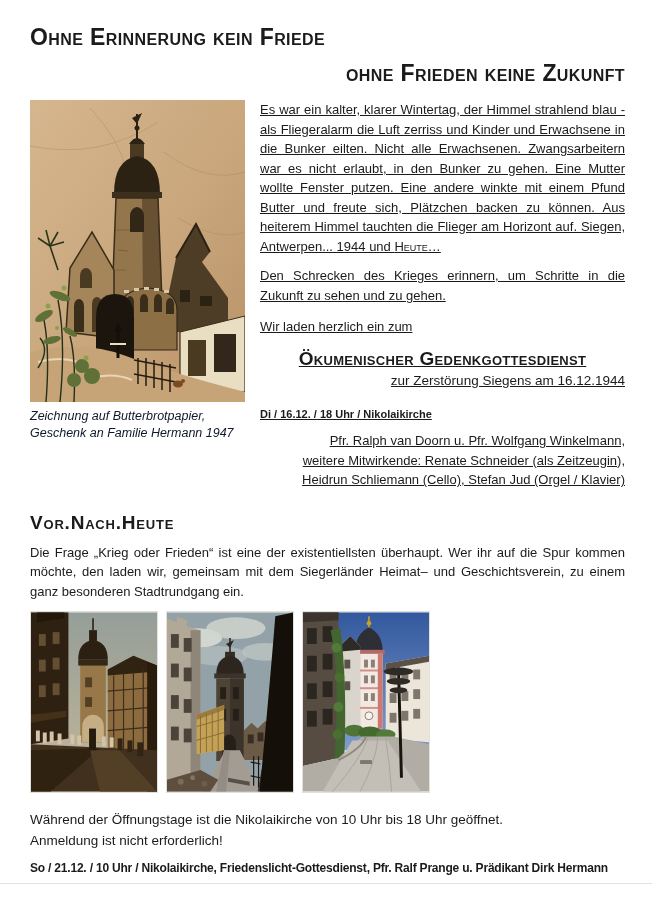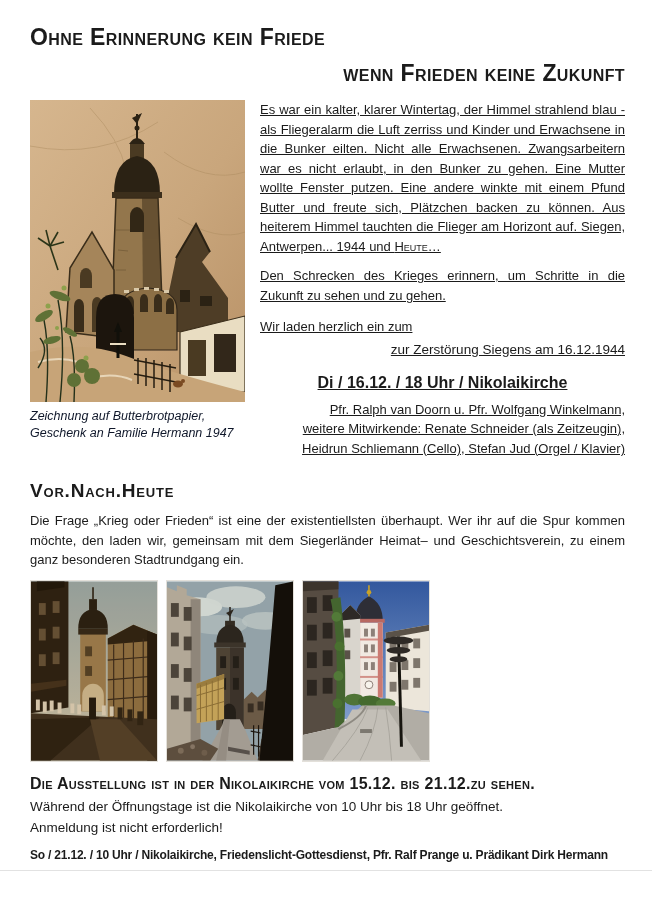--- a/index.html
+++ b/index.html
@@ -19,42 +19,42 @@
   .title2 { font-size: 23px; font-weight: bold; letter-spacing: .4px; font-variant: small-caps; text-align: right; margin-top: 9px; }
   .top { display: grid; grid-template-columns: 215px 1fr; column-gap: 15px; padding: 13px 27px 0 30px; }
   .drawing-svg { width: 215px; height: 302px; display: block; }
   .caption { font-style: italic; font-size: 12.5px; line-height: 16.5px; margin-top: 6px; color:#0f172a; }
   .rcol { font-size: 13px; line-height: 19.5px; text-decoration: underline; }
   .p-justify { text-align: justify; }
   .p2 { margin-top: 10px; }
   .p3 { margin-top: 12px; }
   .svc-head { margin-top: 12px; font-size: 19px; font-weight: bold; letter-spacing: .3px; text-align: center; font-variant: small-caps; }
   .svc-sub { text-align: right; margin-top: 3px; font-size: 13.5px; }
-  .svc-date { text-align: center; margin-top: 14px; font-size: 16px; font-weight: bold; }
+  .svc-date { text-align: left; margin-top: 14px; font-size: 11px; font-weight: bold; }
   .svc-part { text-align: right; margin-top: 7px; font-size: 13px; line-height: 19.5px; }
   .vnh { padding: 22px 27px 0 30px; }
   .vnh-head { font-size: 19px; font-weight: bold; letter-spacing: .8px; font-variant: small-caps; }
   .vnh-p { margin-top: 9px; font-size: 13px; line-height: 19.5px; text-align: justify; }
   .photo-row { display: flex; gap: 8px; padding: 10px 27px 0 30px; align-items: flex-start; }
   .photo-svg { width: 128px; height: 182px; display: block; border: 1px solid #e3e0da; }
   .side-text { width: 193px; margin-left: 4px; padding-top: 32px; font-size: 13px; line-height: 20.5px; text-align: justify; }
   .exh { padding: 13px 27px 0 30px; }
   .exh-head { font-size: 16px; font-weight: bold; letter-spacing: .3px; font-variant: small-caps; white-space: nowrap; }
   .exh-line { font-size: 13.5px; margin-top: 6px; }
   .footer { padding: 13px 27px 0 30px; font-size: 12px; font-weight: bold; letter-spacing: -0.2px; white-space: nowrap; }
   .divider { margin-top: 8px; border-top: 1px solid #e2e2e2; }
 </style>
 </head>
 <body>
 
 <div class="page">
 
   <div class="header">
     <div class="title1">Ohne Erinnerung kein Friede</div>
-    <div class="title2">wenn Frieden keine Zukunft</div>
+    <div class="title2">ohne Frieden keine Zukunft</div>
   </div>
 
   <div class="top">
 
     <div>
       <svg class="drawing-svg" viewBox="0 0 215 302" aria-hidden="true">
         <defs>
           <linearGradient id="gPaper" x1="0" y1="0" x2="1" y2="1">
             <stop offset="0" stop-color="#d6b68e"></stop>
             <stop offset="0.55" stop-color="#c9a67c"></stop>
@@ -162,20 +162,21 @@
       <div class="caption">
         <div>Zeichnung auf Butterbrotpapier,</div>
         <div>Geschenk an Familie Hermann 1947</div>
       </div>
     </div>
 
     <div class="rcol">
       <p class="p-justify"><span>Es war ein kalter, klarer Wintertag, der Himmel strahlend blau - als Fliegeralarm die Luft zerriss und Kinder und Erwachsene in die Bunker eilten. Nicht alle Erwachsenen. Zwangsarbeitern war es nicht erlaubt, in den Bunker zu gehen. Eine Mutter wollte Fenster putzen. Eine andere winkte mit einem Pfund Butter und freute sich, Plätzchen backen zu können. Aus heiterem Himmel tauchten die Flieger am Horizont auf. Siegen, Antwerpen... 1944 und </span><span class="sc">Heute…</span></p>
       <p class="p-justify p2">Den Schrecken des Krieges erinnern, um Schritte in die Zukunft zu sehen und zu gehen.</p>
       <p class="p3">Wir laden herzlich ein zum</p>
+      <div class="svc-head">Ökumenischer Gedenkgottesdienst</div>
       <div class="svc-sub">zur Zerstörung Siegens am 16.12.1944</div>
       <div class="svc-date">Di / 16.12. / 18 Uhr / Nikolaikirche</div>
       <div class="svc-part">
         <div>Pfr. Ralph van Doorn u. Pfr. Wolfgang Winkelmann,</div>
         <div>weitere Mitwirkende: Renate Schneider (als Zeitzeugin),</div>
         <div>Heidrun Schliemann (Cello),  Stefan Jud (Orgel / Klavier)</div>
       </div>
     </div>
   </div>
 
@@ -389,21 +390,20 @@
       <rect x="58" y="150" width="12" height="4" fill="#7c7870"></rect>
       <line x1="97" y1="56" x2="100" y2="168" stroke="#17150f" stroke-width="3"></line>
       <ellipse cx="97" cy="60" rx="15" ry="4" fill="#2e2a26"></ellipse>
       <ellipse cx="97" cy="70" rx="12" ry="3.5" fill="#2e2a26"></ellipse>
       <ellipse cx="97" cy="79" rx="9" ry="3" fill="#2e2a26"></ellipse>
     </svg>
 
   </div>
 
   <div class="exh">
-    <div class="exh-head">Die Ausstellung ist in der Nikolaikirche vom 15.12. bis 21.12.zu sehen.</div>
     <div class="exh-line">Während der Öffnungstage ist die Nikolaikirche von 10 Uhr bis 18 Uhr geöffnet.</div>
     <div class="exh-line">Anmeldung ist nicht erforderlich!</div>
   </div>
 
   <div class="footer">So / 21.12. / 10 Uhr  / Nikolaikirche, Friedenslicht-Gottesdienst, Pfr. Ralf Prange u. Prädikant Dirk Hermann</div>
   <div class="divider"></div>
 
 </div>
 
 </body></html>

